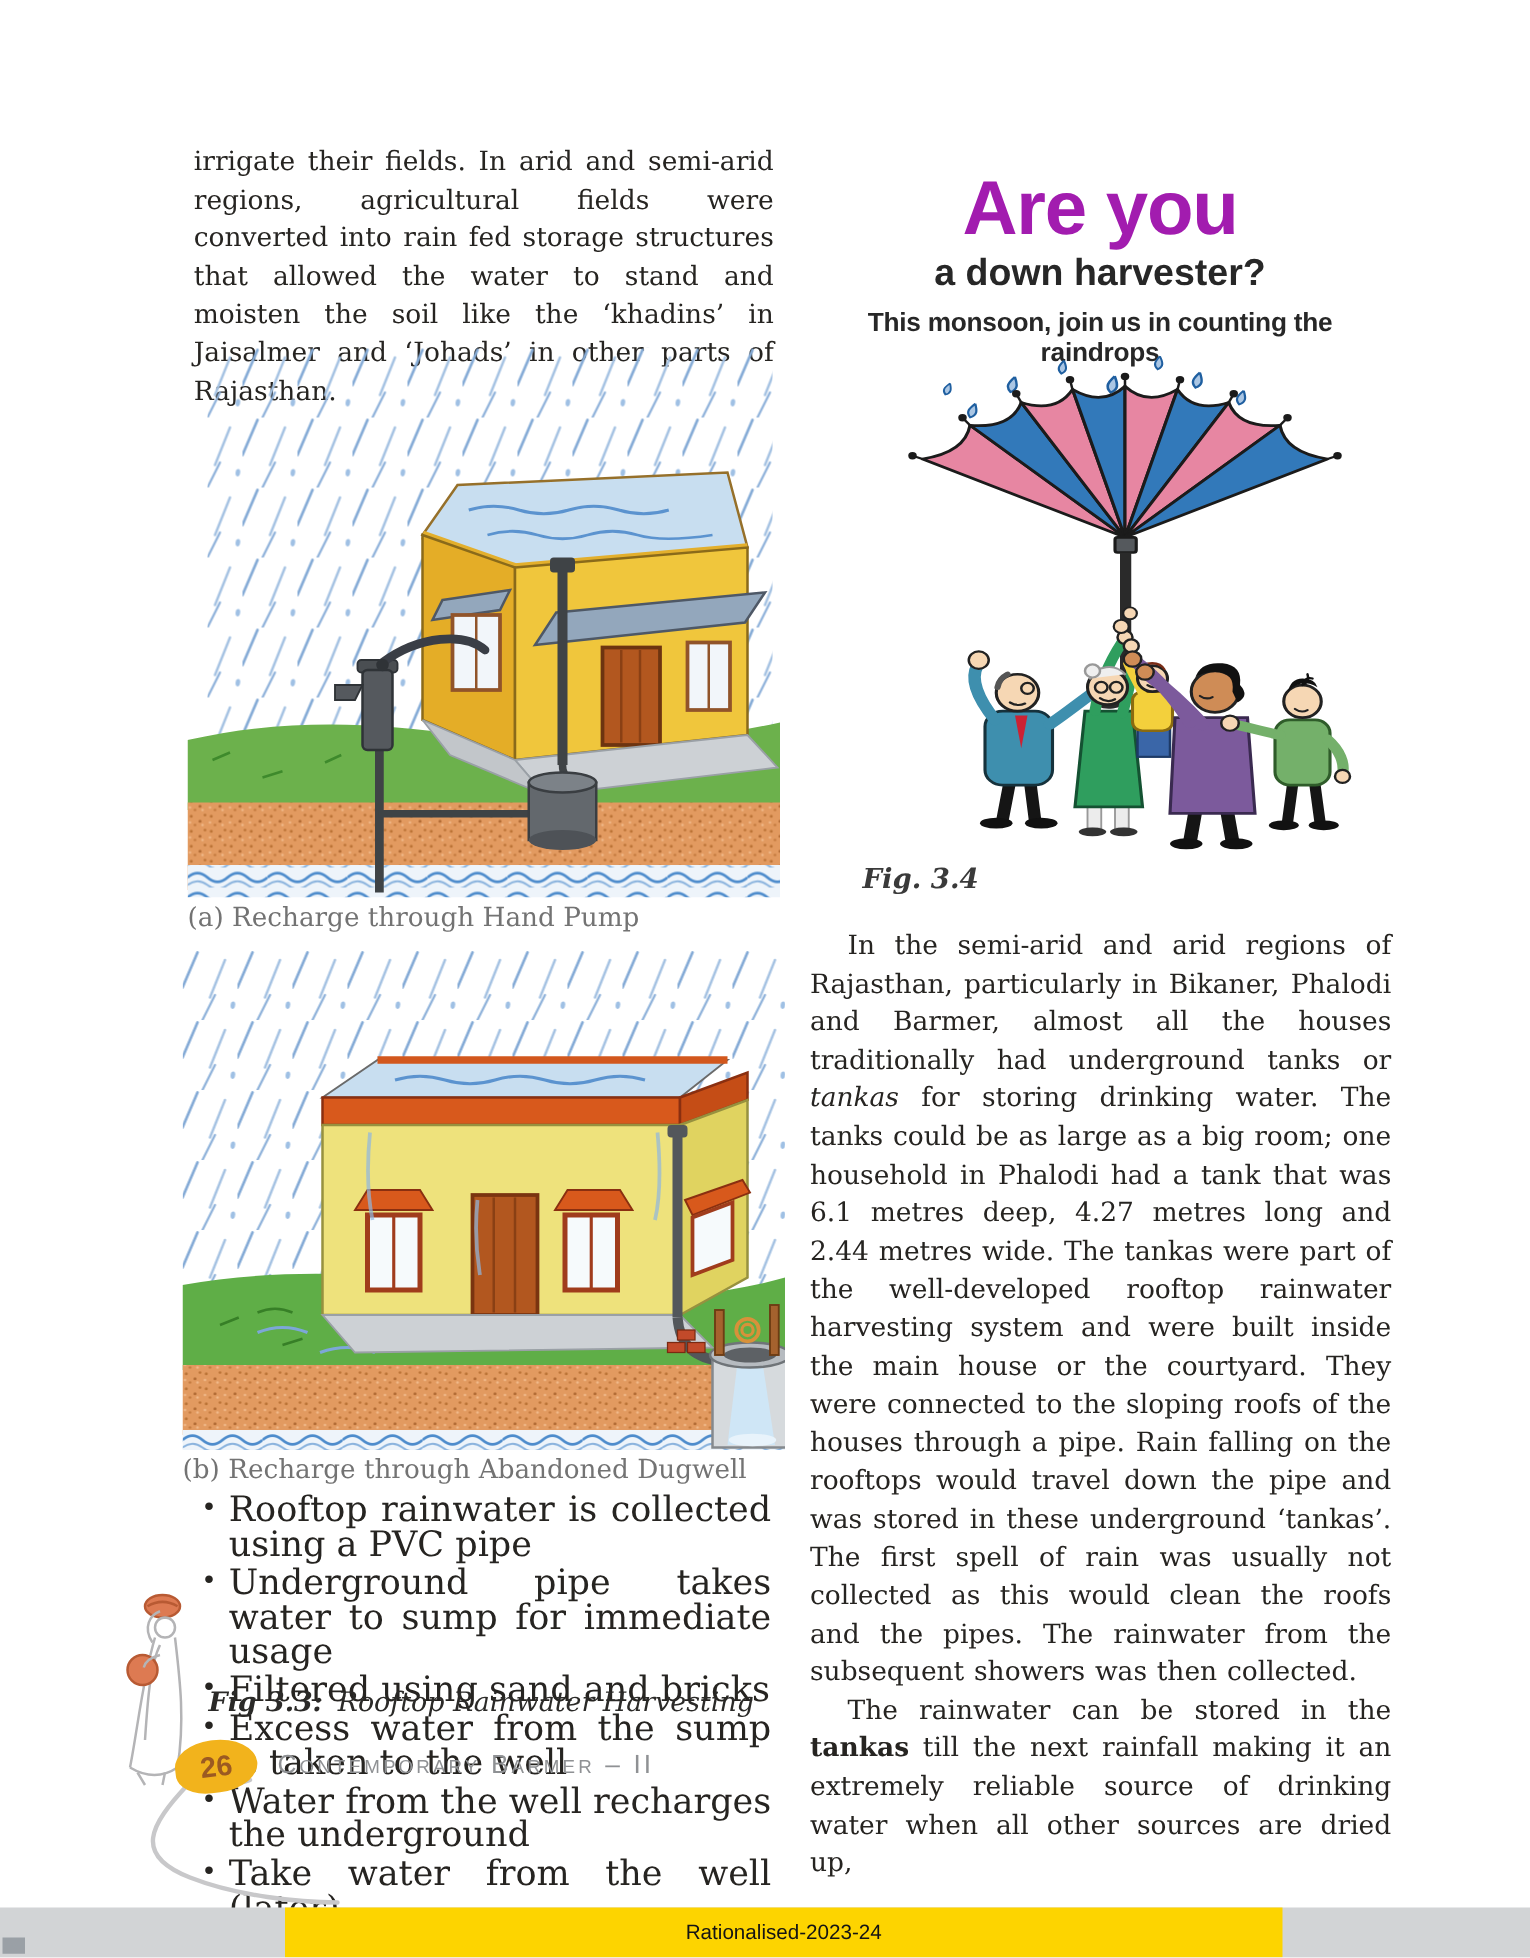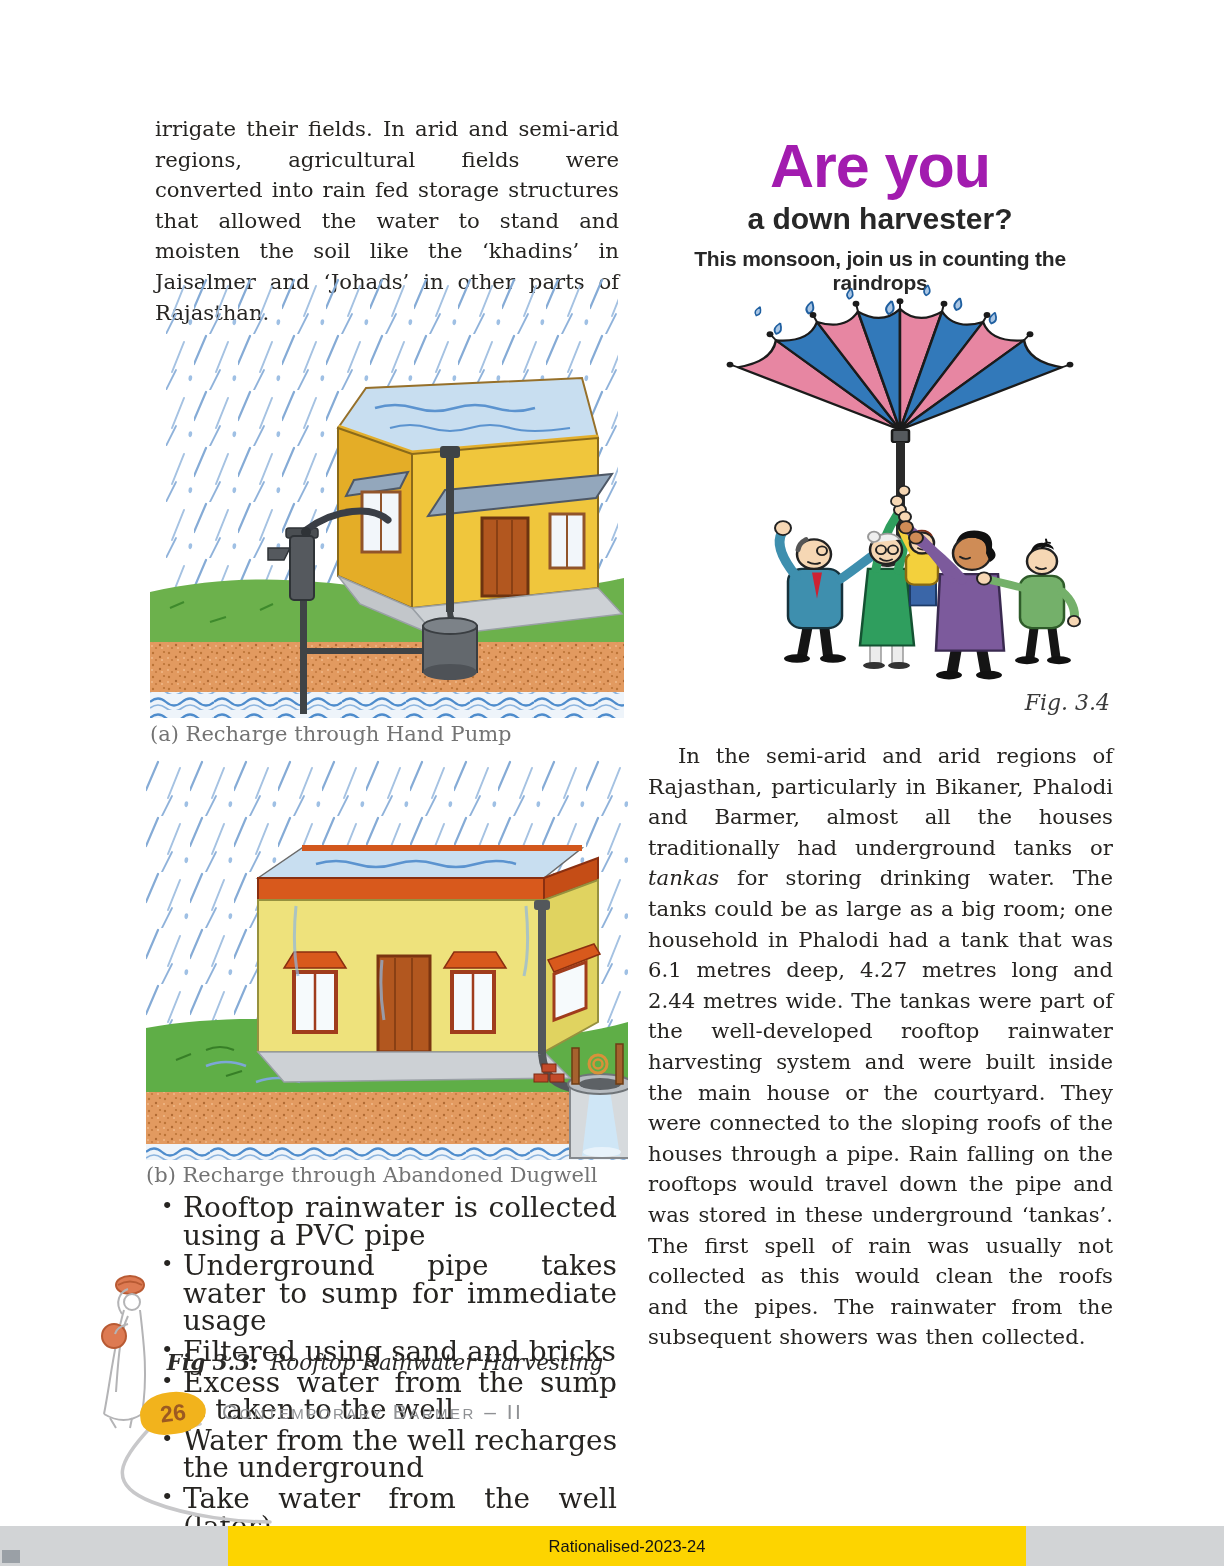--- a/index.html
+++ b/index.html
@@ -12,21 +12,21 @@
   .caption{font-size:21px;text-align:left;color:#737373}
   .bullets{list-style:none;padding:0;margin:0;font-size:28px;line-height:27.6px}
   .bullets li{position:relative;padding-left:28px;text-align:justify;margin-bottom:3px}
   .bullets li::before{content:"\2022";position:absolute;left:6px;top:-1px;font-size:21px}
   .fig33{font-size:21.5px;font-style:italic;text-align:center;color:#2b2a28}
   .fig33 .lbl{font-weight:bold;margin-right:12px}
   .poster{text-align:center;font-family:"Liberation Sans","DejaVu Sans",sans-serif;font-weight:bold}
   .poster .t1{font-size:61px;line-height:1;letter-spacing:-1px;color:#a21caf}
   .poster .t2{font-size:30px;color:#272727;margin-top:5px}
   .poster .t3{font-size:21px;color:#272727;margin-top:11px;letter-spacing:-.2px}
-  .fig34{font-size:22px;font-weight:normal;font-style:italic;text-align:right;color:#3a3a3a}
+  .fig34{font-size:22px;font-weight:bold;font-style:italic;text-align:left;color:#3a3a3a}
   .it{font-style:italic}.bd{font-weight:bold}
   .blob{background:#f2b31c;border-radius:55% 60% 58% 48%;transform:rotate(-7deg);
         display:flex;align-items:center;justify-content:center;
         font-family:"Liberation Sans","DejaVu Sans",sans-serif;font-weight:bold;font-size:23px;color:#9c5a22}
   .booktitle{font-variant:small-caps;font-family:"Liberation Sans","DejaVu Sans",sans-serif;
         font-size:21px;letter-spacing:2.5px;color:#8f9194}
   .strip{background:#d2d4d6}
   .wm{position:absolute;left:228px;top:0;width:798px;height:100%;background:#fdd400;
       display:flex;align-items:center;justify-content:center;
       font-family:"Liberation Sans","DejaVu Sans",sans-serif;font-size:16.5px;color:#141414}
@@ -335,20 +335,21 @@
       </g>
 
       <circle cx="207" cy="252" r="6" fill="#f6d7b4" stroke="#222" stroke-width="1.8"></circle>
       <circle cx="214" cy="240" r="5.5" fill="#f6d7b4" stroke="#222" stroke-width="1.8"></circle>
     </g>
   </svg>
   <div class="abs fig34" style="left:690px;top:690px;width:420px">Fig. 3.4</div>
 
   <div class="abs" style="left:648px;top:741px;width:465px">
     <p class="body-text indent"><span>In the semi-arid and arid regions of Rajasthan, particularly in Bikaner, Phalodi and Barmer, almost all the houses traditionally had underground tanks or </span><span class="it">tankas</span><span> for storing drinking water. The tanks could be as large as a big room; one household in Phalodi had a tank that was 6.1 metres deep, 4.27 metres long and 2.44 metres wide. The tankas were part of the well-developed rooftop rainwater harvesting system and were built inside the main house or the courtyard. They were connected to the sloping roofs of the houses through a pipe. Rain falling on the rooftops would travel down the pipe and was stored in these underground ‘tankas’. The first spell of rain was usually not collected as this would clean the roofs and the pipes. The rainwater from the subsequent showers was then collected.</span></p>
+    <p class="body-text indent"><span>The rainwater can be stored in the </span><span class="bd">tankas</span><span> till the next rainfall making it an extremely reliable source of drinking water when all other sources are dried up,</span></p>
   </div>
 
   <svg class="abs" style="left:70px;top:1272px" width="140" height="170" viewBox="0 0 140 170" aria-hidden="true">
     <g fill="none" stroke="#b4b4b6" stroke-width="2">
       <ellipse cx="60" cy="13" rx="14" ry="9" fill="#dd7a52" stroke="#b85a33"></ellipse>
       <path d="M48,13 q12,-7 24,0" stroke="#b85a33"></path>
       <circle cx="62" cy="30" r="8"></circle>
       <path d="M54,38 C44,72 40,112 34,142"></path>
       <path d="M70,38 C74,72 78,104 72,142"></path>
       <path d="M34,142 Q54,154 72,142"></path>

